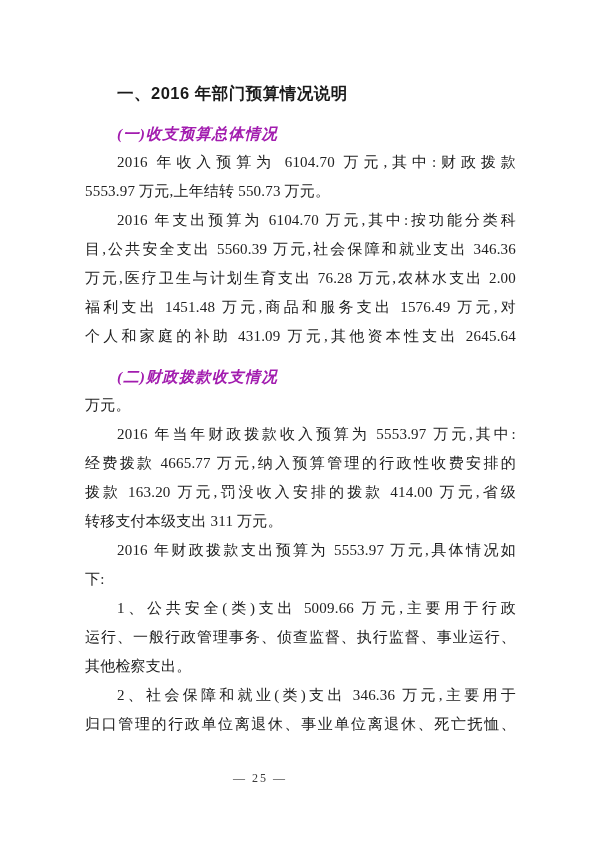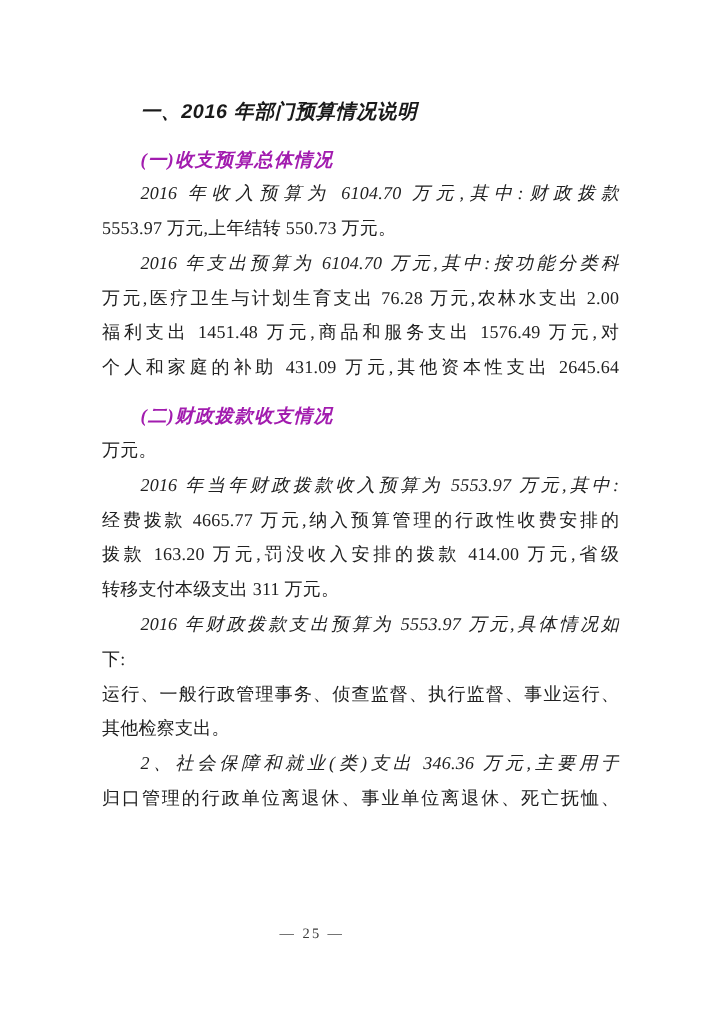--- a/index.html
+++ b/index.html
@@ -31,21 +31,20 @@
     letter-spacing: 0.2px;
   }
   
   .j {
     text-align: justify;
     text-align-last: justify;
   }
   
   .indent {
     padding-left: 32px;
-    font-style: italic;
   }
   .h1 {
     font-family: "Liberation Sans", "DejaVu Sans", sans-serif;
     font-weight: bold;
     font-size: 16.5px;
     color: #1a1a1a;
     letter-spacing: 0.5px;
   }
   .h2 {
     font-style: italic;
@@ -74,35 +73,37 @@
   <div class="content">
 
     <div class="line h1 indent">一、2016 年部门预算情况说明</div>
 
     <div class="line h2 indent">(一)收支预算总体情况</div>
 
     <div class="line j indent">2016 年收入预算为 6104.70 万元,其中:财政拨款</div>
     <div class="line">5553.97 万元,上年结转 550.73 万元。</div>
 
     <div class="line j indent">2016 年支出预算为 6104.70 万元,其中:按功能分类科</div>
+    <div class="line j">目,公共安全支出 5560.39 万元,社会保障和就业支出 346.36</div>
     <div class="line j">万元,医疗卫生与计划生育支出 76.28 万元,农林水支出 2.00</div>
     <div class="line j">福利支出 1451.48 万元,商品和服务支出 1576.49 万元,对</div>
     <div class="line j">个人和家庭的补助 431.09 万元,其他资本性支出 2645.64</div>
     <div class="line h2 indent">(二)财政拨款收支情况</div>
 
     <div class="line">万元。</div>
 
     <div class="line j indent">2016 年当年财政拨款收入预算为 5553.97 万元,其中:</div>
     <div class="line j">经费拨款 4665.77 万元,纳入预算管理的行政性收费安排的</div>
     <div class="line j">拨款 163.20 万元,罚没收入安排的拨款 414.00 万元,省级</div>
     <div class="line">转移支付本级支出 311 万元。</div>
 
     <div class="line j indent">2016 年财政拨款支出预算为 5553.97 万元,具体情况如</div>
     <div class="line">下:</div>
 
+    <div class="line j indent">1、公共安全(类)支出 5009.66 万元,主要用于行政</div>
     <div class="line j">运行、一般行政管理事务、侦查监督、执行监督、事业运行、</div>
     <div class="line">其他检察支出。</div>
 
     <div class="line j indent">2、社会保障和就业(类)支出 346.36 万元,主要用于</div>
     <div class="line j">归口管理的行政单位离退休、事业单位离退休、死亡抚恤、</div>
 
   </div>
 
   <div class="footer">— 25 —</div>
 </div>

